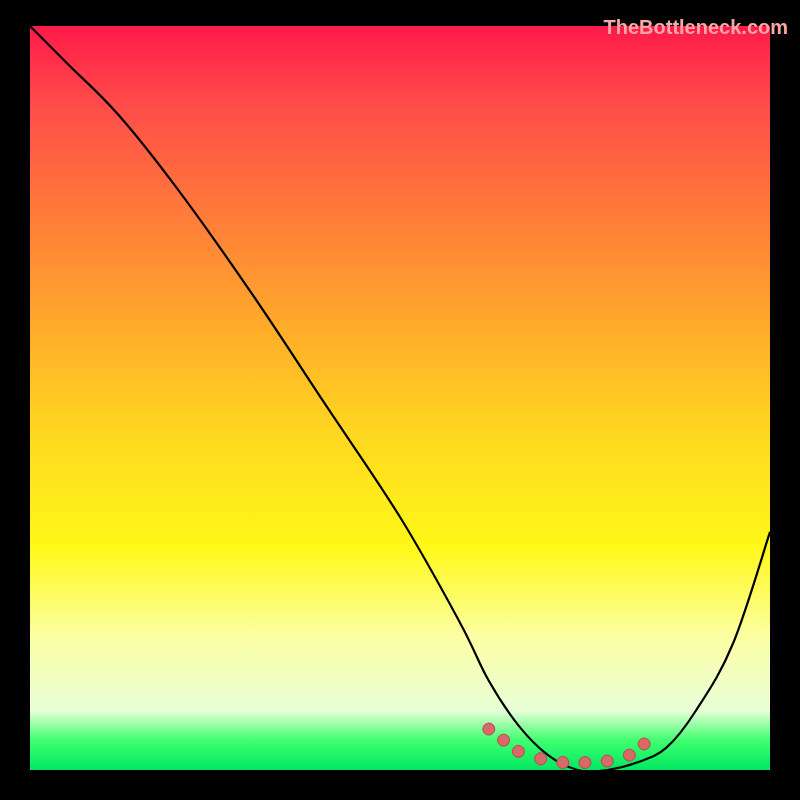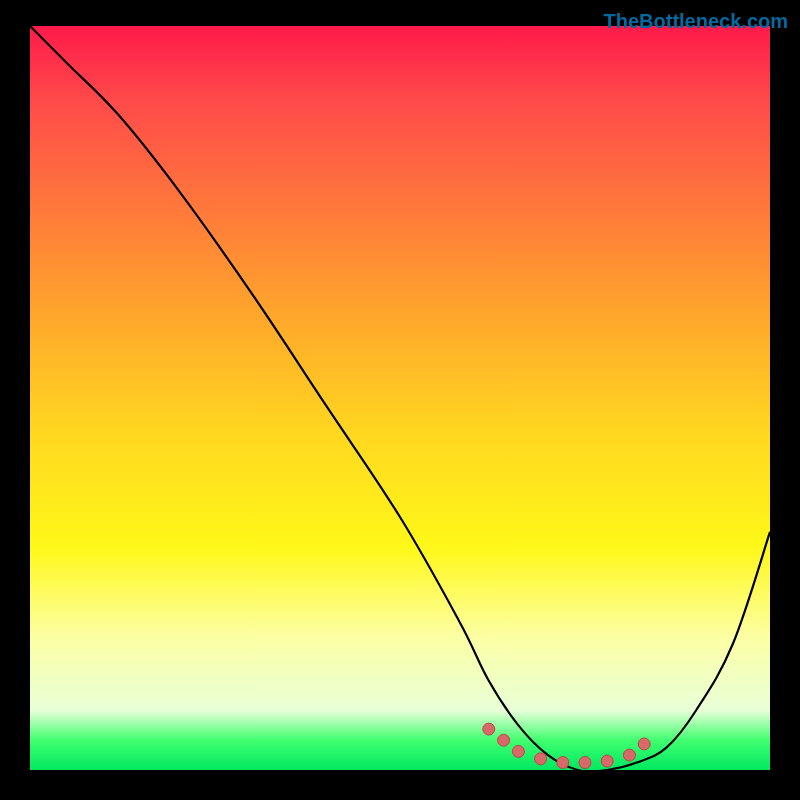--- a/index.html
+++ b/index.html
@@ -6,23 +6,23 @@
   body {
     width: 800px;
     height: 800px;
     background: #000;
     font-family: Arial, Helvetica, sans-serif;
     position: relative;
     overflow: hidden;
   }
   .watermark {
     position: absolute;
-    top: 10px;
+    top: 16px;
     right: 12px;
-    color: #0369a1;
+    color: #fca5a5;
     font-size: 20px;
     font-weight: bold;
     z-index: 10;
   }
   .plot-area {
     position: absolute;
     left: 30px;
     top: 26px;
     width: 740px;
     height: 744px;

